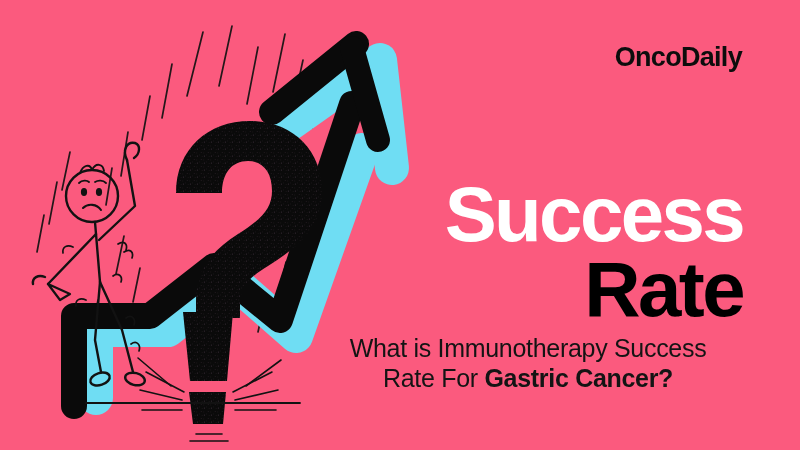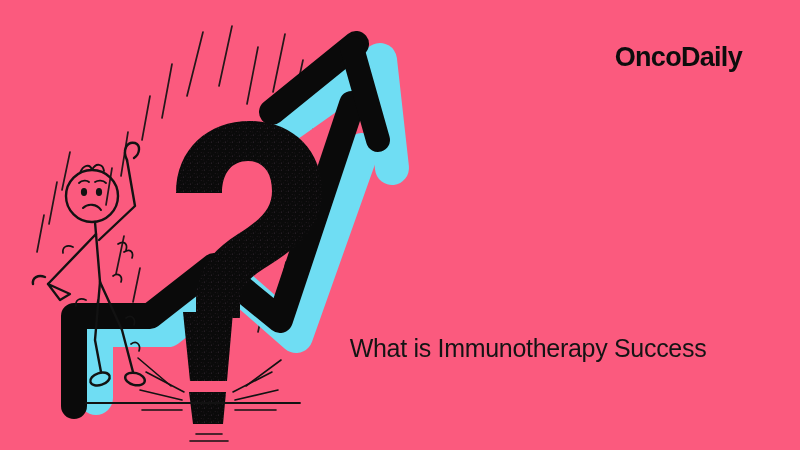--- a/index.html
+++ b/index.html
@@ -218,18 +218,25 @@
         <path d="M 126 318 C 132 314, 136 319, 134 325" stroke-width="1.7"></path>
         <path d="M 131 344 C 137 340, 141 345, 139 351" stroke-width="1.7"></path>
         <path d="M 86 300 C 80 297, 75 300, 76 306" stroke-width="1.7"></path>
       </g>
 
     </g>
   </svg>
 
   <div class="brand-logo">OncoDaily</div>
 
+  <div class="headline-block">
+    <div class="headline-line l1">Success</div>
+    <div class="headline-line l2">Rate</div>
+  </div>
 
   <div class="subtitle-block">
     <div class="sub-line">What is Immunotherapy Success</div>
+    <div class="sub-line">
+      <span>Rate For </span><span class="strong">Gastric Cancer?</span>
+    </div>
   </div>
 
 </div>
 
 </body></html>

